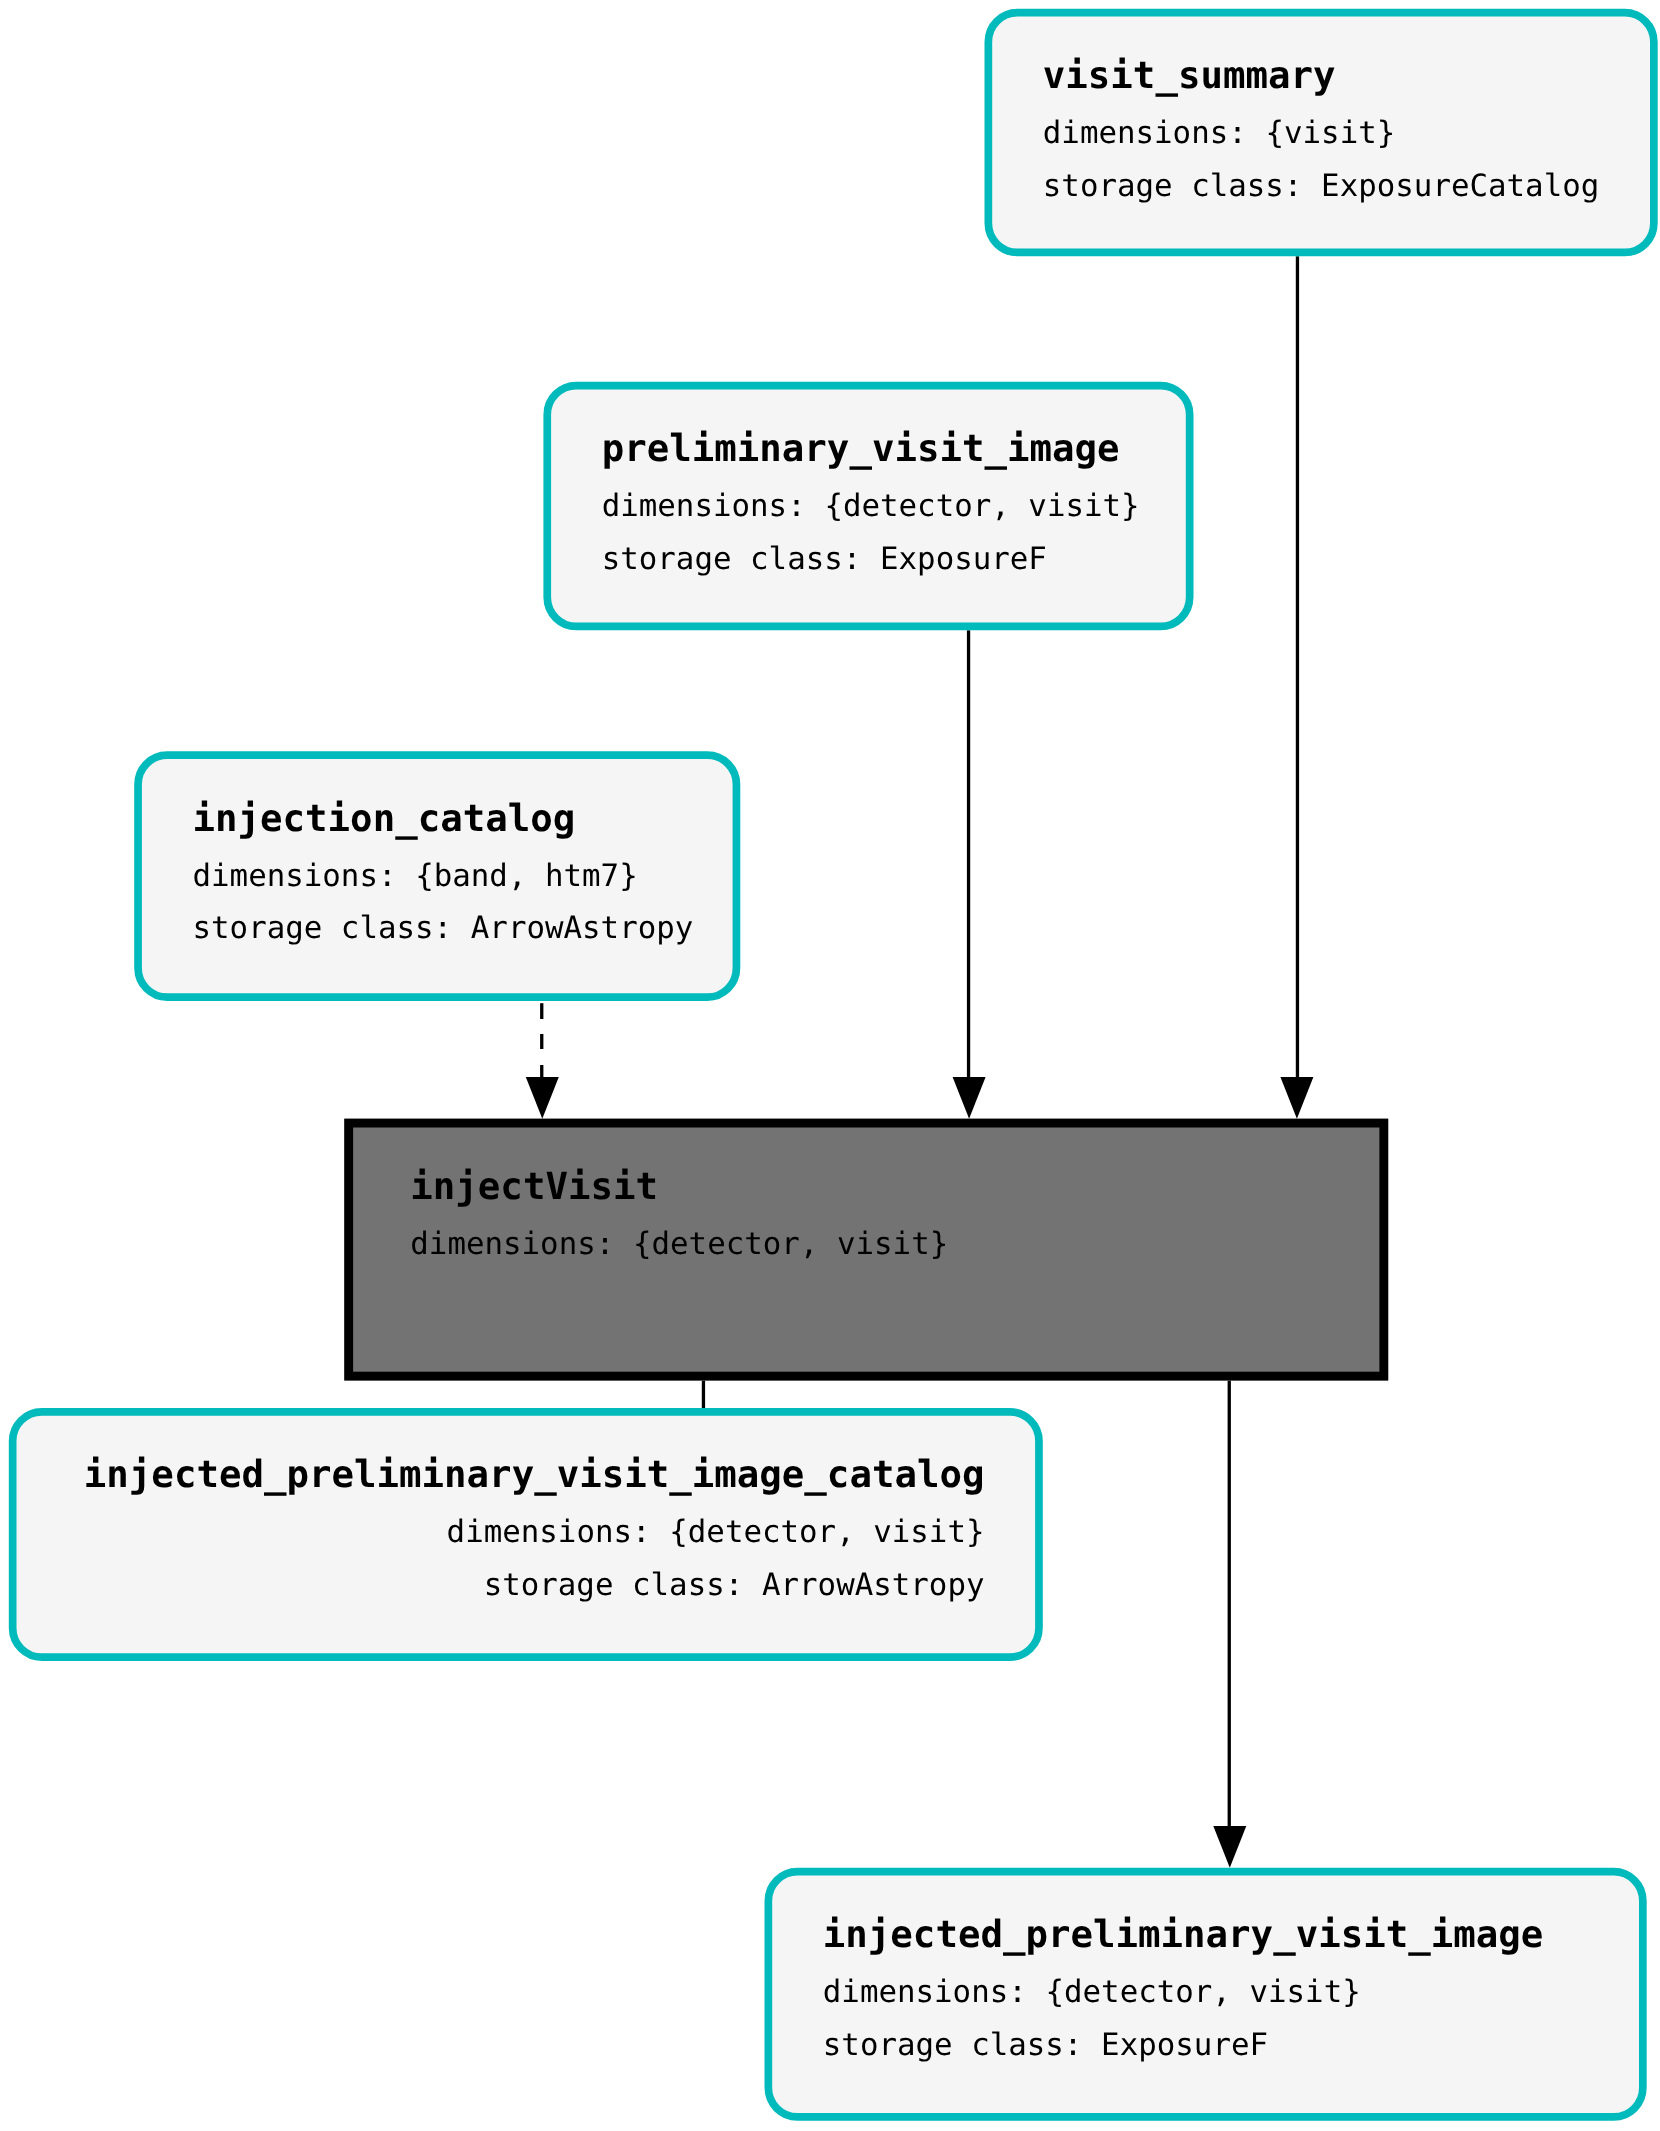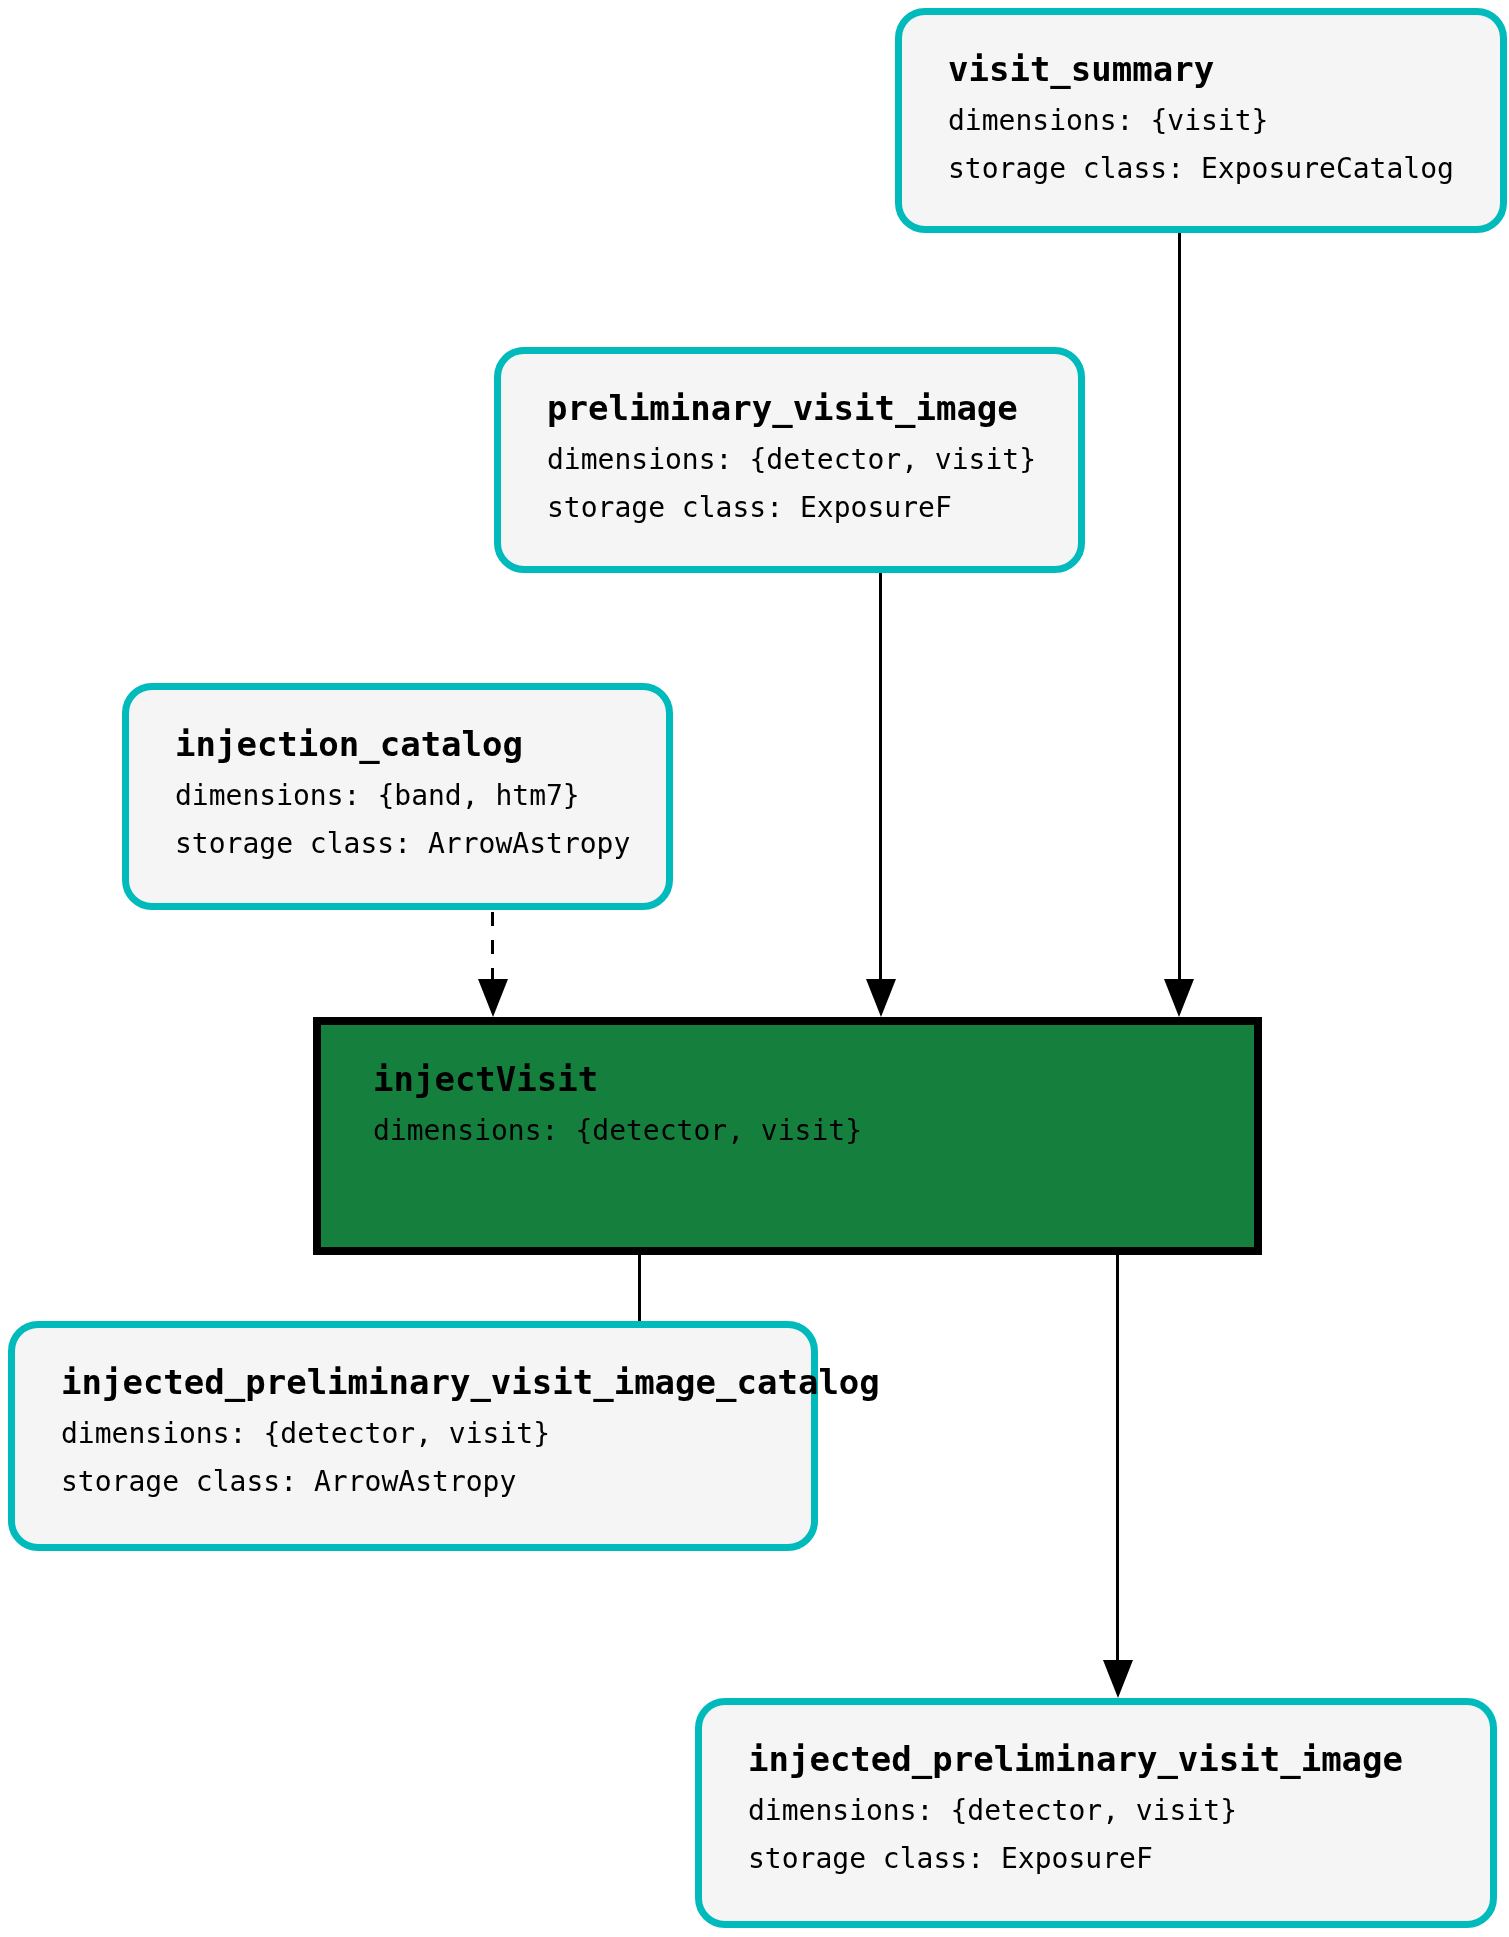--- a/index.html
+++ b/index.html
@@ -20,21 +20,21 @@
     align-items: flex-start;
     gap: 14px;
   }
   .node.dataset {
     background: #F5F5F5;
     border: 7px solid #00BABC;
     border-radius: 30px;
     padding: 33px 46px;
   }
   .node.task {
-    background: #15803d;
+    background: #737373;
     border: 8px solid #000000;
     border-radius: 0;
     padding: 33px 52px;
   }
   .node-title {
     font-size: 34px;
     line-height: 42px;
     font-weight: bold;
     white-space: nowrap;
   }
@@ -112,21 +112,21 @@
     </div>
   </div>
 
   <div class="node task" style="left:313px; top:1017px; width:949px; height:238px;">
     <div class="node-title">injectVisit</div>
     <div class="node-field">
       <span class="field-label">dimensions:</span><span class="field-value">{detector, visit}</span>
     </div>
   </div>
 
-  <div class="node dataset" style="left:8px; top:1321px; width:810px; height:230px;">
+  <div class="node dataset" style="left:8px; top:1280px; width:940px; height:230px;align-items:flex-end;">
     <div class="node-title">injected_preliminary_visit_image_catalog</div>
     <div class="node-field">
       <span class="field-label">dimensions:</span><span class="field-value">{detector, visit}</span>
     </div>
     <div class="node-field">
       <span class="field-label">storage class:</span><span class="field-value">ArrowAstropy</span>
     </div>
   </div>
 
   <div class="node dataset" style="left:695px; top:1698px; width:802px; height:230px;">

